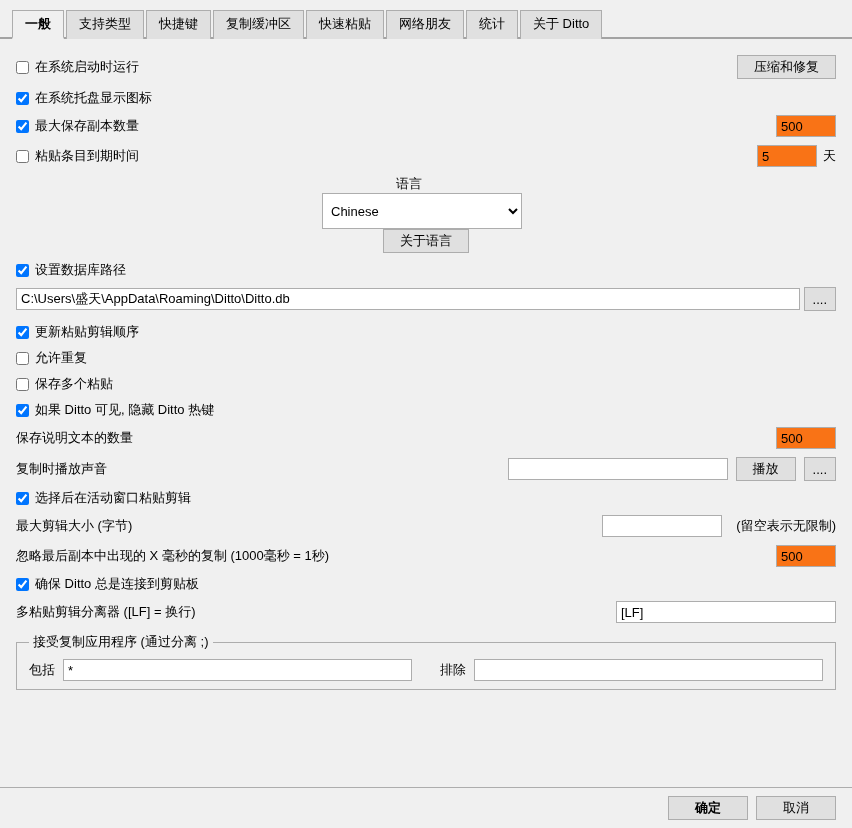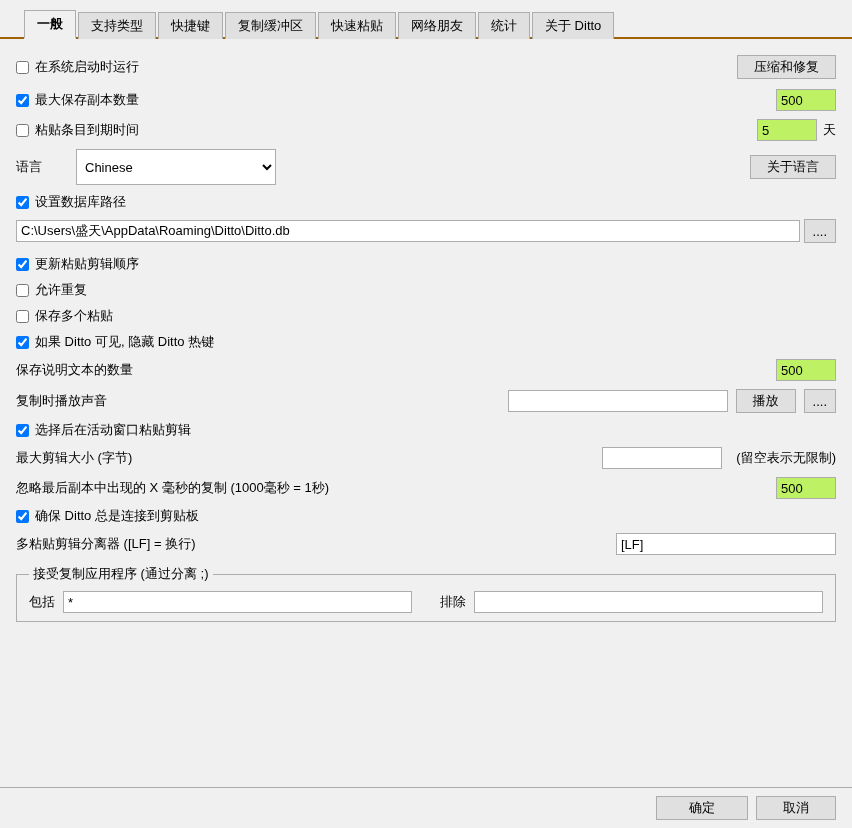--- a/index.html
+++ b/index.html
@@ -14,24 +14,23 @@
     .dialog {
       width: 852px;
       height: 828px;
       background: #f0f0f0;
       display: flex;
       flex-direction: column;
     }
     
     .tab-bar {
       display: flex;
-      align-items: flex-end;
-      background: #f0f0f0;
-      padding: 8px 8px 0 24px;
-      border-bottom: 2px solid #a16207;
+      background: #f0f0f0;
+      padding: 8px 8px 0 12px;
+      border-bottom: 2px solid #a3a3a3;
     }
     .tab {
       padding: 4px 12px;
       border: 1px solid #adadad;
       border-bottom: none;
       background: #e0e0e0;
       cursor: pointer;
       margin-right: 2px;
       font-size: 13px;
       position: relative;
@@ -66,21 +65,21 @@
       font-size: 13px;
     }
     .spacer { flex: 1; }
     
     .input-short {
       width: 60px;
       height: 22px;
       border: 1px solid #adadad;
       padding: 1px 4px;
       font-size: 13px;
-      background: #bef264;
+      background: #f97316;
     }
     
     .btn {
       height: 24px;
       padding: 2px 16px;
       border: 1px solid #adadad;
       background: #e0e0e0;
       cursor: pointer;
       font-size: 13px;
       font-family: "Microsoft YaHei", "SimSun", sans-serif;
@@ -152,20 +151,21 @@
       background: #f0f0f0;
     }
     .tian-unit {
       margin-left: 6px;
       font-size: 13px;
     }
     .lang-row {
       display: flex;
       align-items: center;
       margin-bottom: 8px;
+      flex-direction: column;
     }
     .lang-label {
       width: 60px;
       font-size: 13px;
     }
     .sound-row {
       display: flex;
       align-items: center;
       margin-bottom: 8px;
       gap: 8px;
@@ -197,20 +197,24 @@
 
     <div class="row" style="margin-bottom:10px;">
       <div class="checkbox-row" style="margin-bottom:0;">
         <input type="checkbox" style="">
         <span class="label-text">在系统启动时运行</span>
       </div>
       <div class="spacer"></div>
       <button class="btn">压缩和修复</button>
     </div>
 
+    <div class="checkbox-row">
+      <input type="checkbox" checked="" style="">
+      <span class="label-text">在系统托盘显示图标</span>
+    </div>
 
     <div class="row">
       <input type="checkbox" checked="" style="margin-right: 6px;">
       <span class="label-text">最大保存副本数量</span>
       <div class="spacer"></div>
       <input type="text" class="input-short" value="500" style="">
     </div>
 
     <div class="row">
       <input type="checkbox" style="margin-right: 6px;">
@@ -312,16 +316,16 @@
         <div class="include-row">
           <span class="label-text">排除</span>
           <input type="text" style="flex: 1 1 0%; height: 22px; border: 1px solid rgb(173, 173, 173); padding: 1px 4px; font-size: 13px; background: white;" value="">
         </div>
       </div>
     </fieldset>
 
   </div>
 
   <div class="bottom-bar">
-    <button class="btn" style="width:92px;">确定</button>
+    <button class="btn" style="width:80px;font-weight:bold;">确定</button>
     <button class="btn" style="width:80px;">取消</button>
   </div>
 </div>
 
 </body></html>

